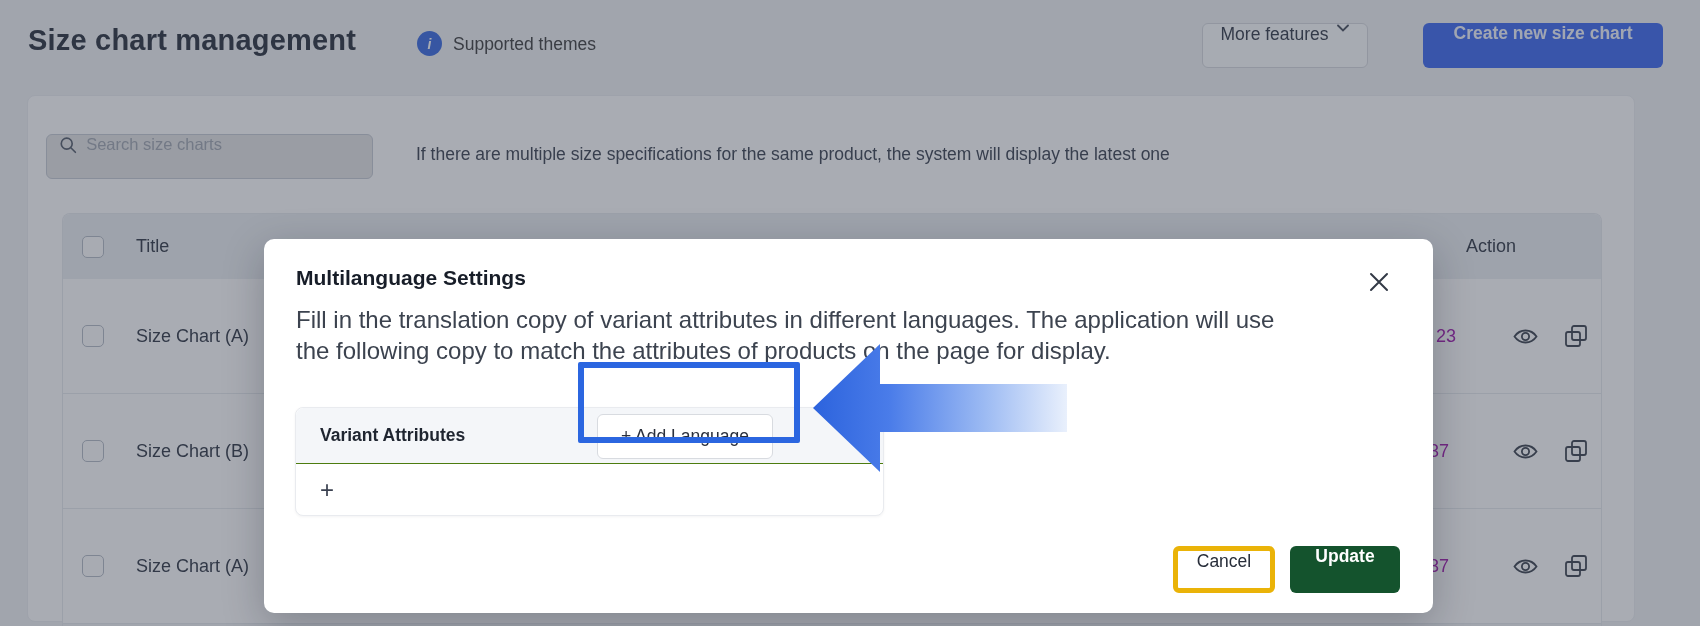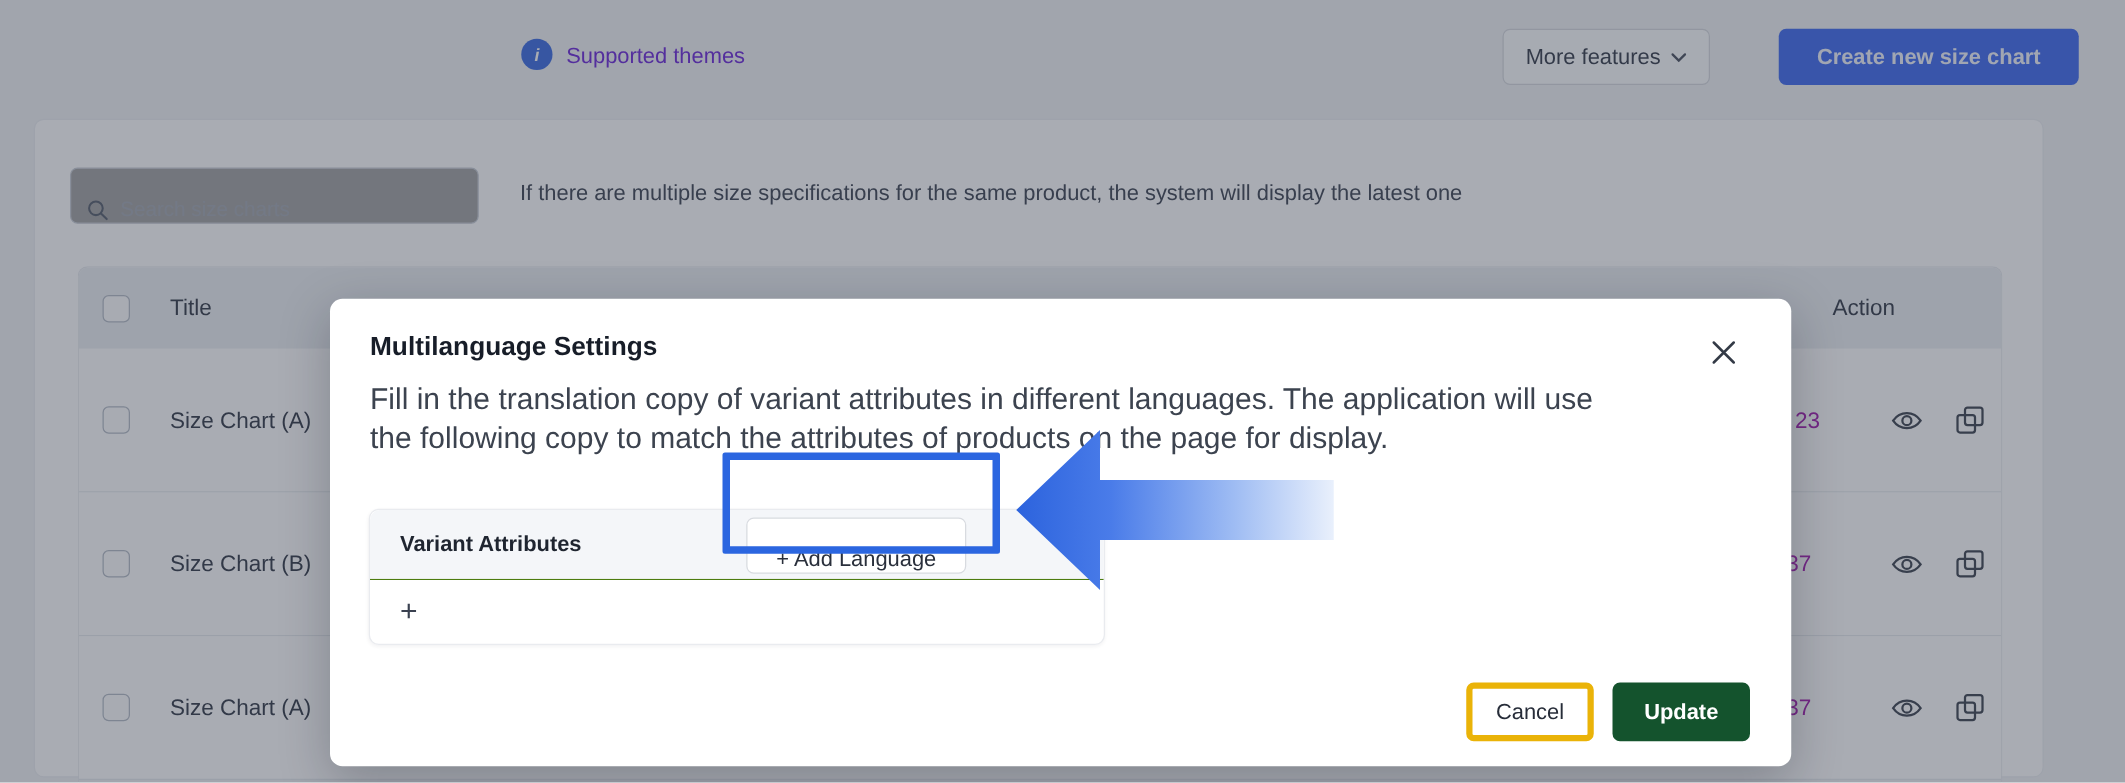--- a/index.html
+++ b/index.html
@@ -8,33 +8,33 @@
     position:relative; width:1700px; height:626px;
     background:#f1f3f5; overflow:hidden;
   }
   .abs { position:absolute; }
 
   
   .page-title { left:28px; top:24px; font-size:29px; font-weight:bold; color:#2b323e; letter-spacing:.2px; }
   .info-icon { left:417px; top:31px; width:25px; height:25px; border-radius:50%;
     background:#3b6ce2; color:#fff; font-size:14px; font-weight:bold;
     display:flex; align-items:center; justify-content:center; font-style:italic; }
-  .supported-themes { left:453px; top:34px; font-size:17.5px; color:#6d28d9; }
-
-  .btn { display:flex; align-items:center; justify-content:center; border-radius:6px; font-size:17.5px; cursor:pointer; }
+  .supported-themes { left:453px; top:34px; font-size:17.5px; color:#404040; }
+
+  .btn { display:flex; align-items:flex-start; justify-content:center; border-radius:6px; font-size:17.5px; cursor:pointer; }
   .more-features { left:1202px; top:23px; width:166px; height:45px; background:#fcfdfe;
     border:1px solid #d7dade; color:#353c49; gap:9px; }
   .chev { width:12px; height:8px; }
   .create-chart { left:1423px; top:23px; width:240px; height:45px; background:#3e6af0;
     color:#f2f5fd; font-weight:bold; }
 
   .card { left:27px; top:95px; width:1608px; height:527px; background:#ffffff;
     border-radius:8px; border:1px solid #eceef1; }
-  .search-box { left:28px; top:38px; width:327px; height:45px; border:1px solid #c7ccd4;
-    border-radius:6px; background:#a3a3a3; display:flex; align-items:flex-end; padding:0 12px; gap:9px; }
+  .search-box { left:18px; top:38px; width:327px; height:45px; border:1px solid #c7ccd4;
+    border-radius:6px; background:#e5e5e5; display:flex; align-items:flex-start; padding:0 12px; gap:9px; }
   .search-box input { border:none; outline:none; font-size:16.5px; color:#333; width:100%;
     font-family:"Liberation Sans", sans-serif; background:transparent; }
   .search-box input::placeholder { color:#a2a8b2; }
   .notice { left:388px; top:48px; font-size:17.5px; color:#3d4452; }
 
   .bg-table { left:34px; top:117px; width:1540px; height:505px; border:1px solid #e7eaee;
     border-bottom:none; border-radius:8px 8px 0 0; overflow:hidden; }
   .bg-thead { position:relative; height:65px; background:#edf0f3; display:flex; align-items:center; }
   .bg-row { position:relative; height:115px; border-bottom:1px solid #e7eaee; display:flex; align-items:center; background:#fff; }
   .checkbox { position:absolute; left:19px; width:22px; height:22px; border:1.5px solid #b5bcc6;
@@ -60,38 +60,39 @@
   .lang-table { left:31px; top:168px; width:589px; border:1px solid #e9ebef; border-radius:8px;
     background:#fff; box-shadow:0 1px 3px rgba(20,25,35,0.05); }
   .lang-head { position:relative; height:56px; background:#f4f6f9; border-bottom:1px solid #4d7c0f;
     border-radius:8px 8px 0 0; display:flex; align-items:center; padding:0 24px; }
   .lang-head-label { font-size:17.5px; font-weight:bold; color:#1f2530; }
   .lang-addrow { position:relative; height:51px; display:flex; align-items:center; padding:0 24px;
     border-radius:0 0 8px 8px; }
   .plus-glyph { font-size:24px; color:#3a4150; line-height:1; cursor:pointer; }
 
   .add-lang-btn { left:333px; top:175px; width:176px; height:45px; background:#ffffff;
-    border:1px solid #d8dbe0; border-radius:6px; display:flex; align-items:flex-end; justify-content:center;
+    border:1px solid #d8dbe0; border-radius:6px; display:flex; align-items:center; justify-content:center;
     font-size:17.5px; color:#2a303c; cursor:pointer; z-index:12; }
 
   .modal-footer-cancel { left:909px; top:307px; width:102px; height:47px; background:#fff;
     border:5px solid #eab308; color:#272d39; }
   .modal-footer-update { left:1026px; top:307px; width:110px; height:47px; background:#14532d;
     color:#ffffff; font-weight:bold; border:none; }
 
   
   .highlight-box { left:578px; top:362px; width:222px; height:81px; border:6px solid #2b66e0;
     border-radius:2px; z-index:20; pointer-events:none; }
   .big-arrow { left:810px; top:340px; z-index:20; pointer-events:none; }
 </style>
 </head>
 <body>
 
 <div id="screen">
 
+  <div class="abs page-title">Size chart management</div>
   <div class="abs info-icon">i</div>
   <div class="abs supported-themes">Supported themes</div>
 
   <div class="abs btn more-features">
     <span>More features</span>
     <svg class="chev" viewBox="0 0 12 8">
         <path d="M1 1.5 L6 6.5 L11 1.5" fill="none" stroke="#49505d" stroke-width="1.8" stroke-linecap="round"></path>
       </svg>
   </div>
   <div class="abs btn create-chart">

